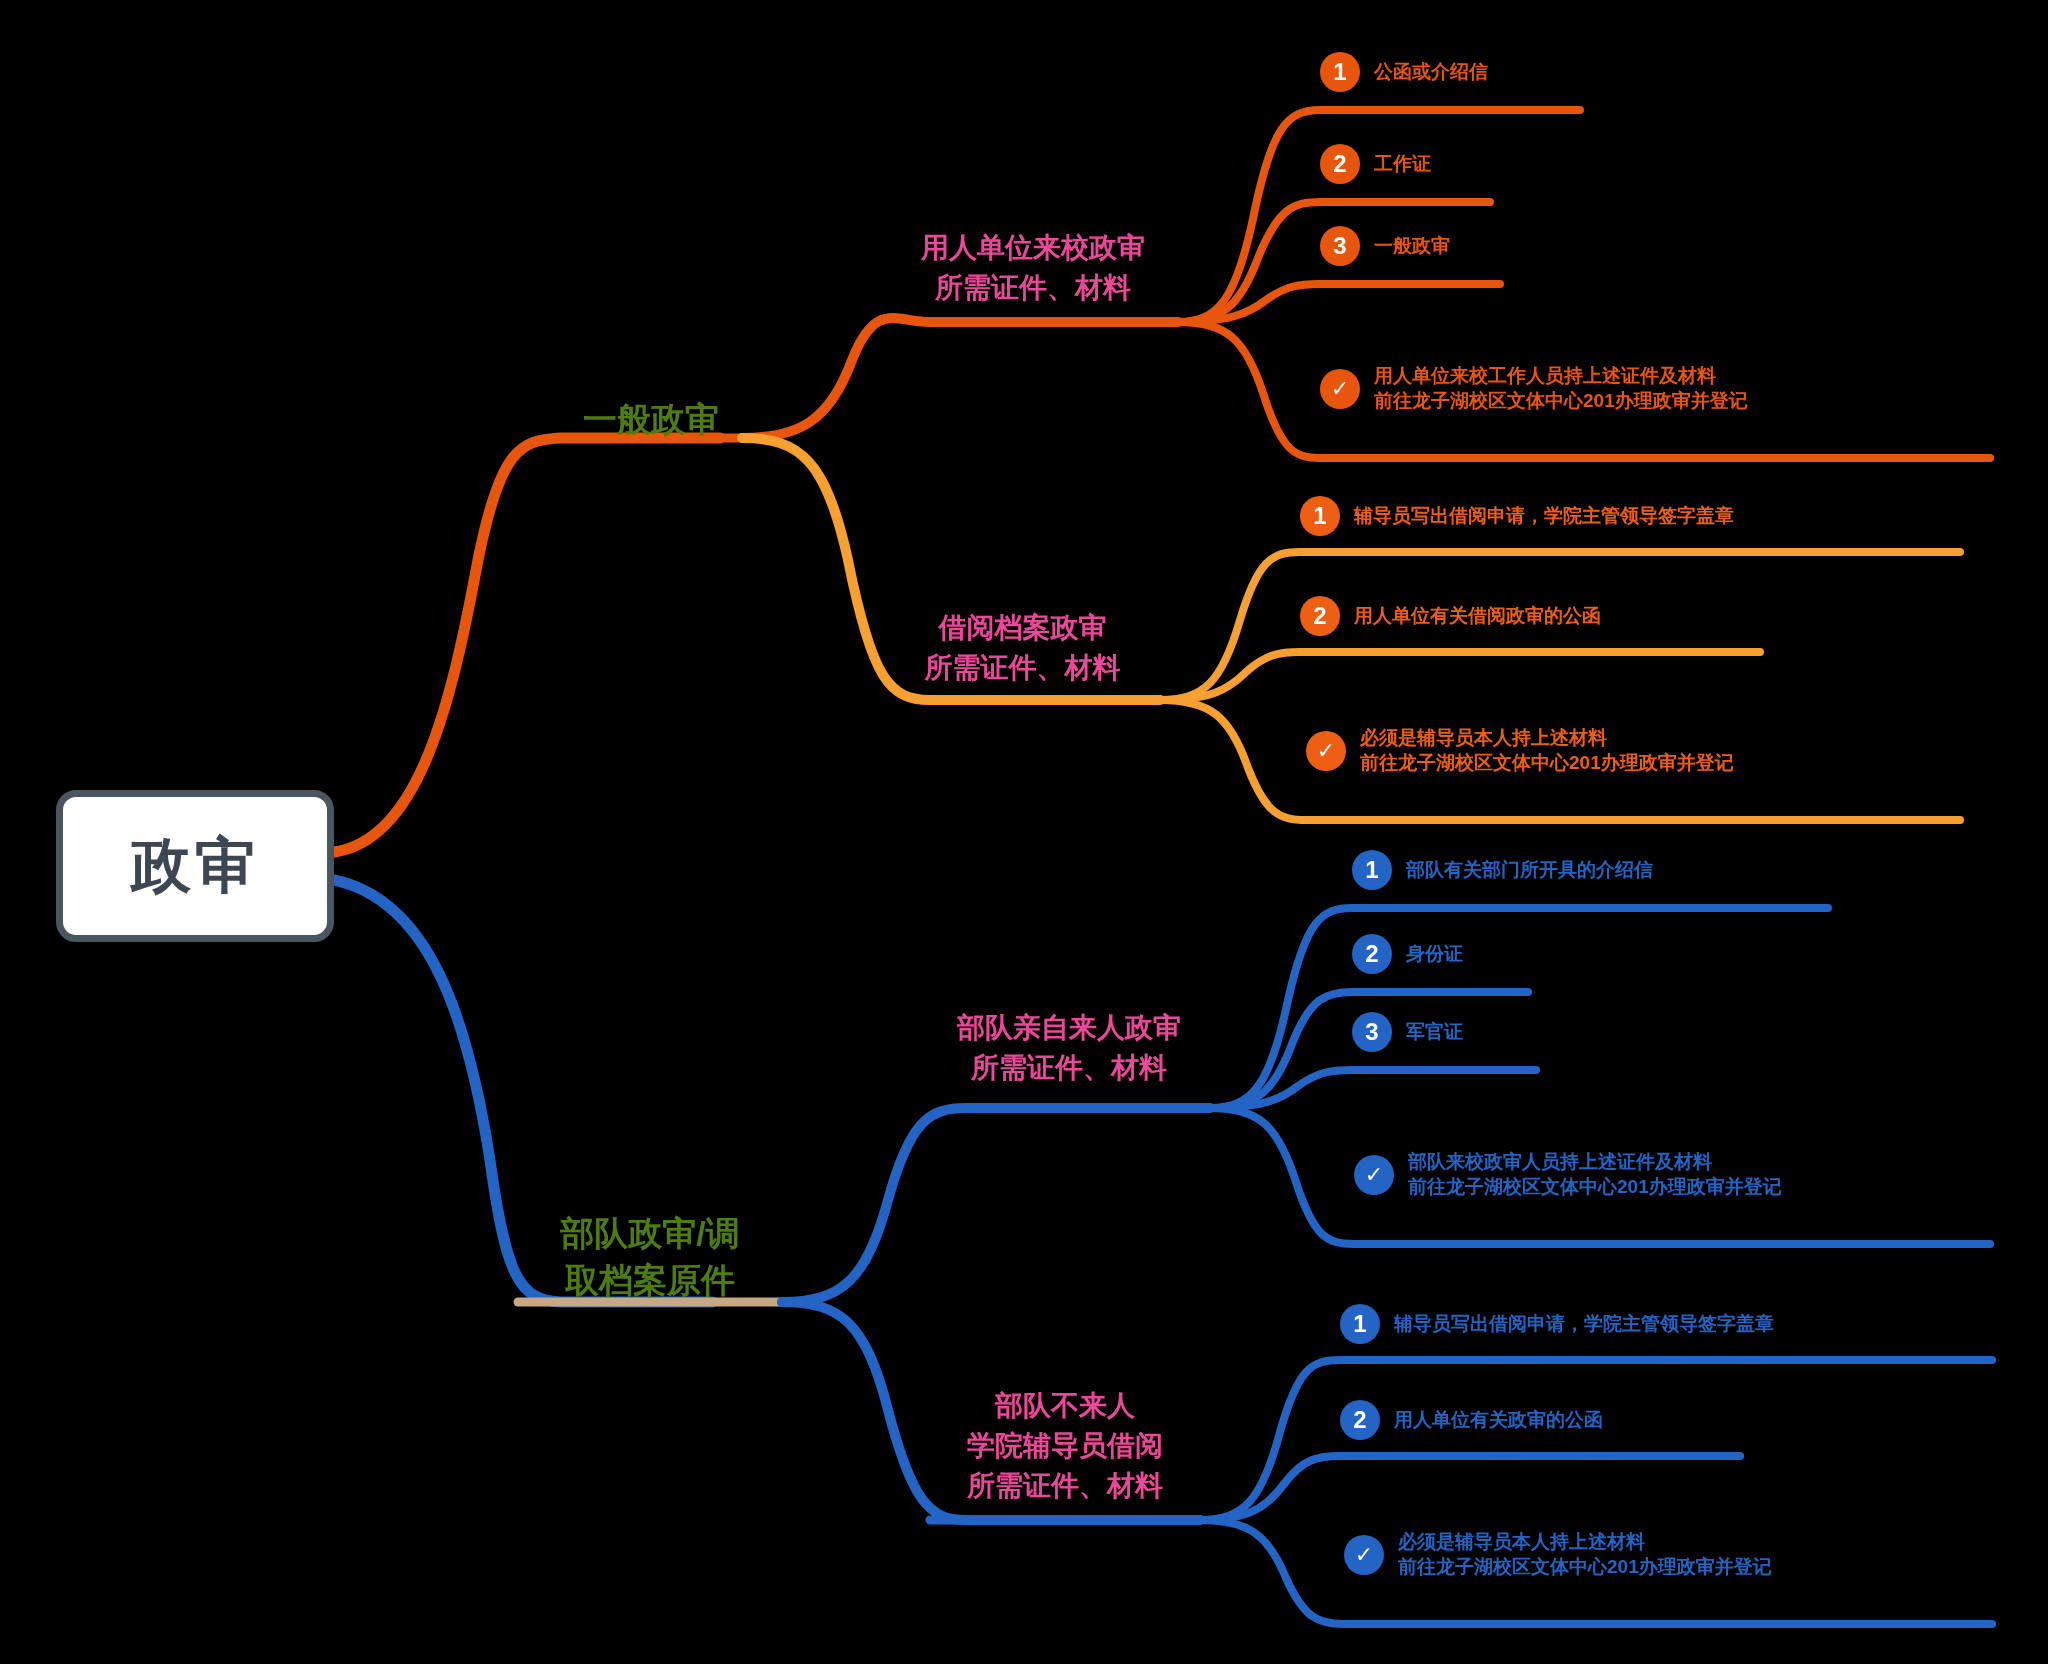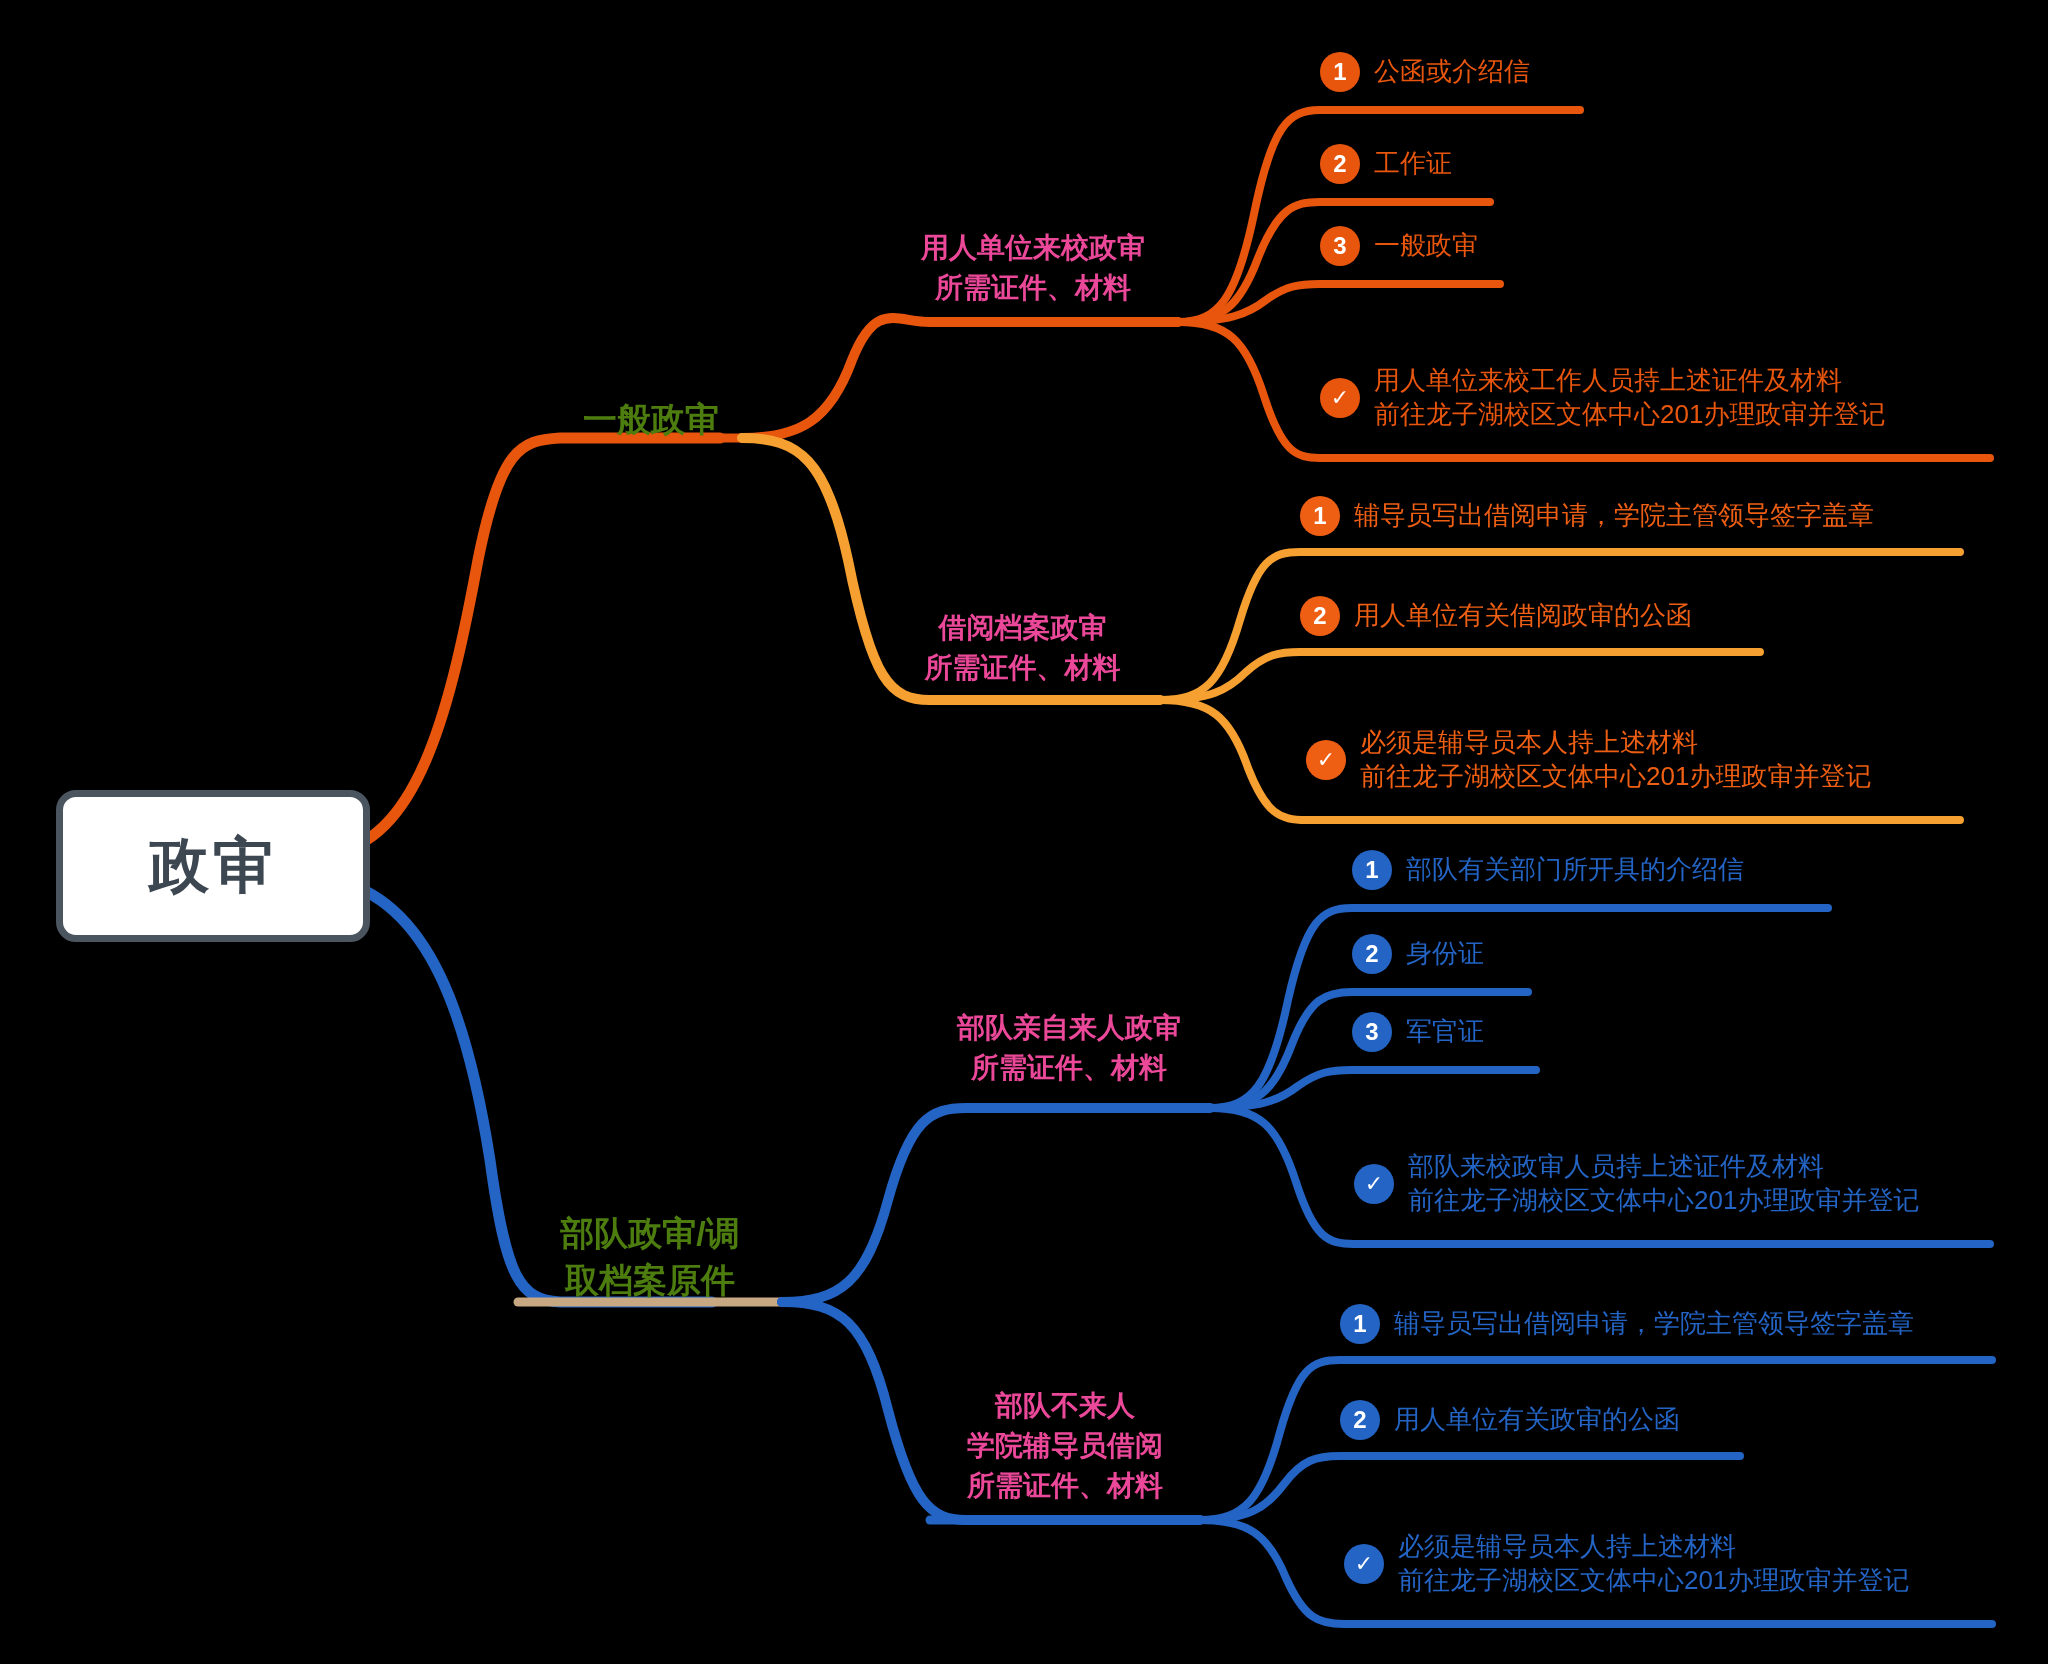--- a/index.html
+++ b/index.html
@@ -4,42 +4,42 @@
 <style>
   html,body{margin:0;padding:0;background:#000;}
   body{width:2048px;height:1664px;overflow:hidden;font-family:"Liberation Sans","DejaVu Sans",sans-serif;}
   #stage{position:relative;width:2048px;height:1664px;background:#000;}
   svg#links{position:absolute;left:0;top:0;width:2048px;height:1664px;}
 
   .node{position:absolute;white-space:nowrap;}
 
   
   #root-node{
-    left:56px;top:790px;width:314px;height:152px;
+    left:56px;top:790px;width:278px;height:152px;
     background:#ffffff;border:7px solid #4a5560;border-radius:20px;
     display:flex;align-items:center;justify-content:center;
     box-sizing:border-box;
   }
   #root-node .root-label{font-size:60px;font-weight:700;color:#3d4752;letter-spacing:4px;}
 
   
   .l1{color:#4d7c0f;font-weight:700;font-size:34px;line-height:1.38;text-align:center;}
 
   
   .l2{color:#ec4899;font-weight:700;font-size:28px;line-height:1.42;text-align:center;}
 
   
   .leaf{display:flex;align-items:center;gap:14px;}
   .leaf .badge{
     flex:0 0 auto;width:40px;height:40px;border-radius:50%;
     display:flex;align-items:center;justify-content:center;
     font-size:24px;font-weight:700;color:#fff;line-height:1;
   }
   .leaf .badge.check{font-size:22px;}
-  .leaf .txt{font-size:26px;font-weight:400;line-height:1.30;}
+  .leaf .txt{font-size:19px;font-weight:700;line-height:1.30;}
   .leaf .txt .l2line{display:block;}
 
   .o1 .badge{background:#e8550d;}
   .o1 .txt{color:#e8550d;}
   .o2 .badge{background:#ee5f13;}
   .o2 .txt{color:#ee5f13;}
   .b1 .badge{background:#2364c4;}
   .b1 .txt{color:#2364c4;}
 </style>
 </head>

